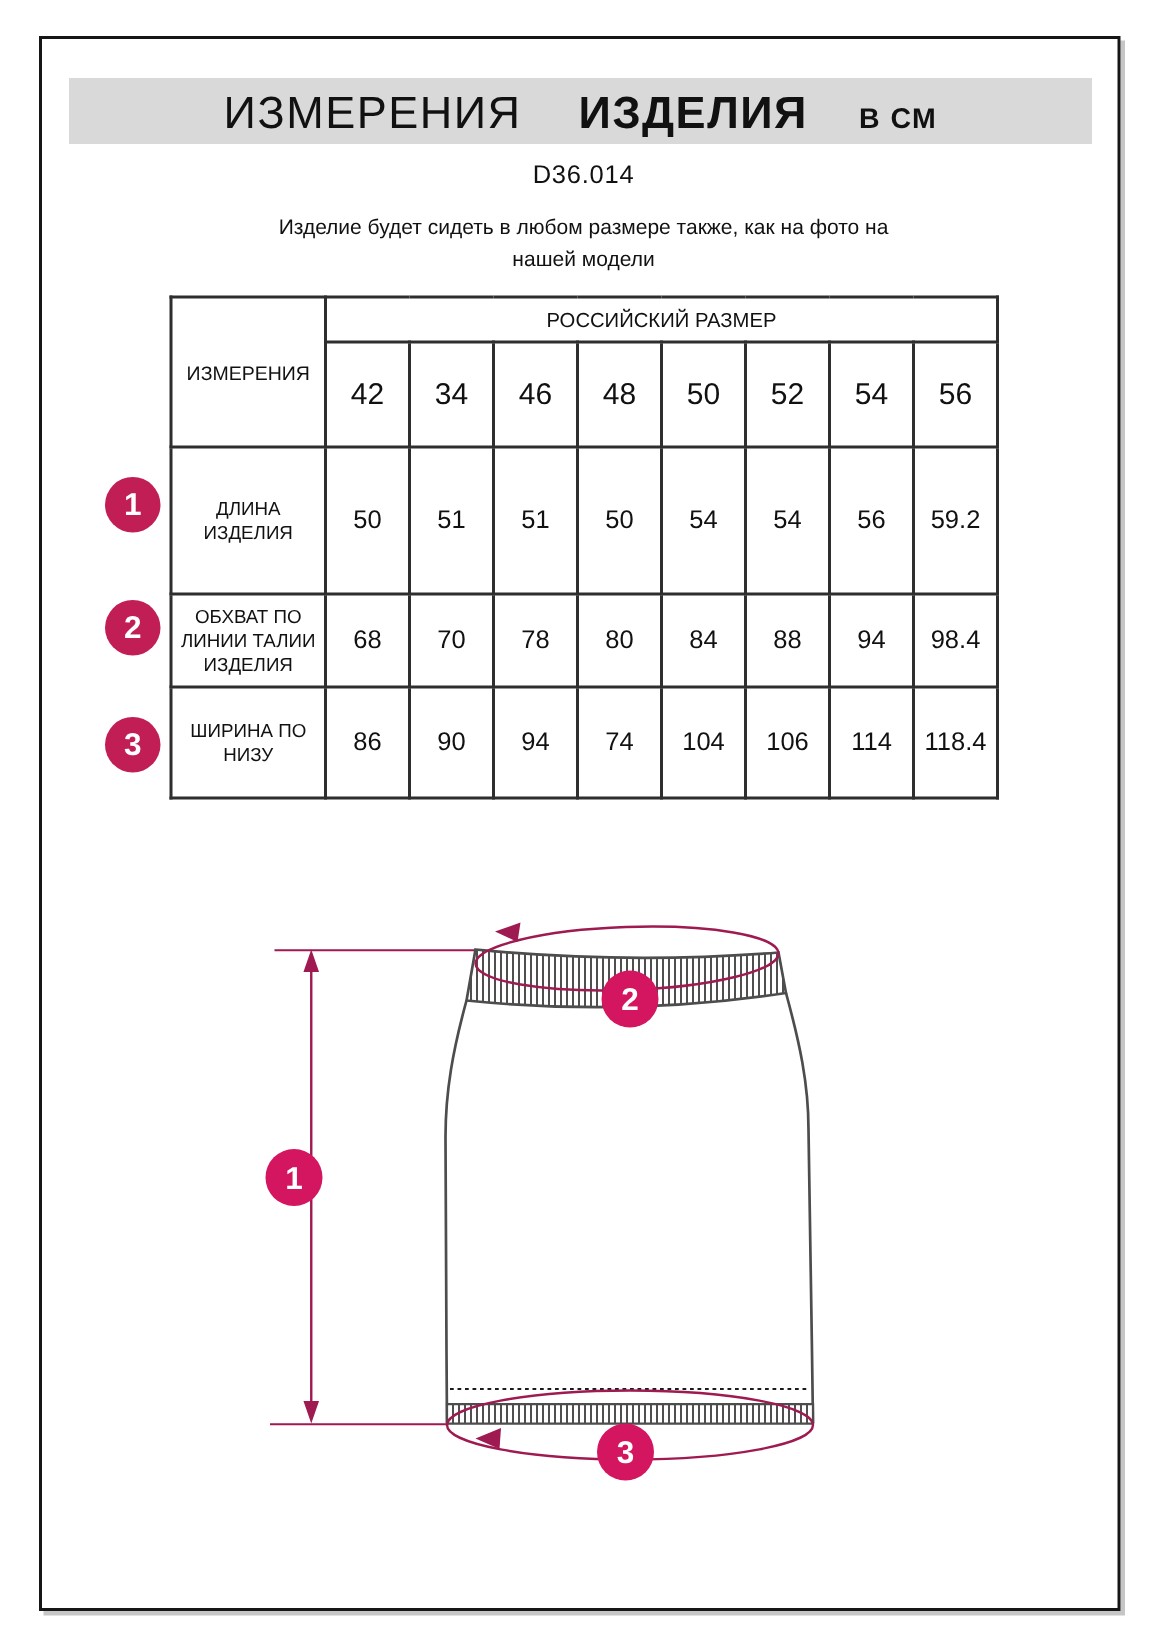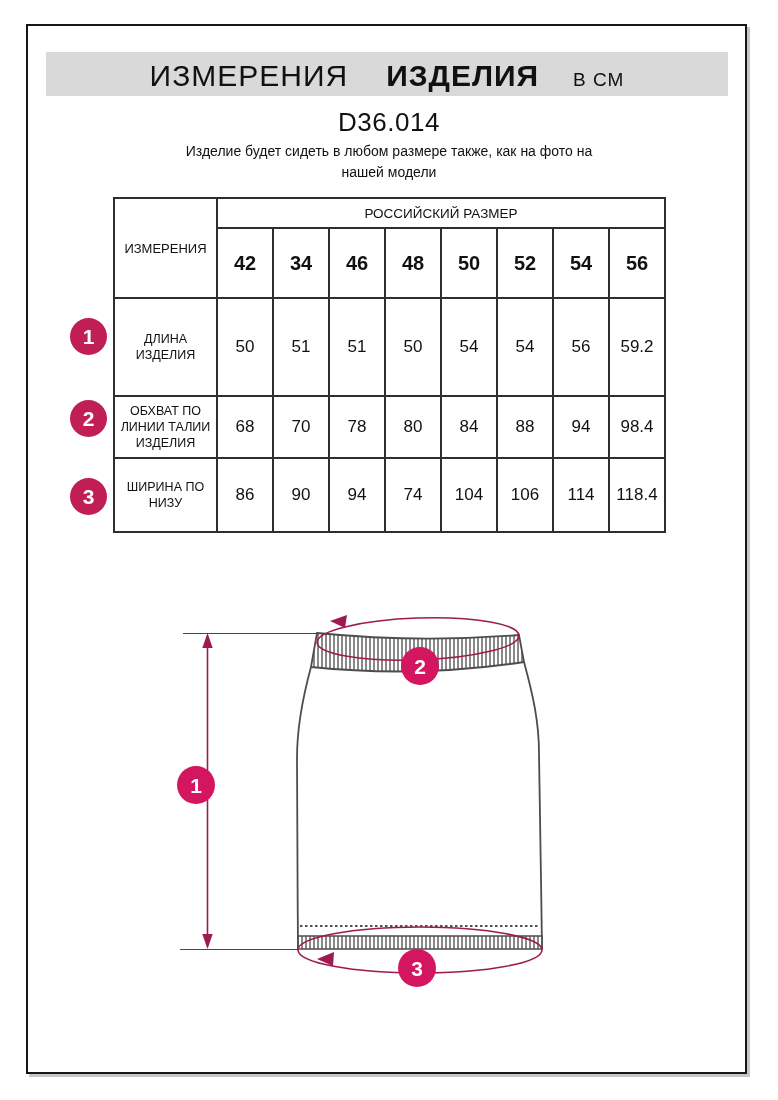--- a/index.html
+++ b/index.html
@@ -11,38 +11,38 @@
     position:absolute;left:26px;top:24px;width:717px;height:1046px;
     border:2px solid #161616;background:#fff;box-shadow:3px 3px 0 #c6c6c6;
   }
   .header-bar{
     position:absolute;left:46px;top:52px;width:682px;height:44px;
     background:#d9d9d9;display:flex;justify-content:center;align-items:baseline;
     padding-top:0;box-sizing:border-box;
   }
   .header-bar .t-reg{font-size:30px;font-weight:400;letter-spacing:1px;margin-top:7px;}
   .header-bar .t-bold{font-size:30px;font-weight:700;letter-spacing:1px;margin-left:38px;}
-  .header-bar .t-units{font-size:19px;font-weight:400;letter-spacing:1px;margin-left:34px;}
+  .header-bar .t-units{font-size:19px;font-weight:700;letter-spacing:1px;margin-left:34px;}
   .product-code{
     position:absolute;left:0;top:107px;width:778px;text-align:center;
-    font-size:26px;letter-spacing:0.5px;
+    font-size:17px;letter-spacing:0.5px;
   }
   .subtitle{
     position:absolute;left:89px;top:141px;width:600px;text-align:center;
     font-size:14px;line-height:21px;white-space:pre-line;
   }
   .size-table{
     position:absolute;left:113px;top:197px;border-collapse:collapse;table-layout:fixed;
   }
   .size-table td,.size-table th{
     border:2px solid #2e2e2e;text-align:center;vertical-align:middle;padding:0;
   }
   .size-table .measure-head{font-size:13px;font-weight:400;}
   .size-table .group-head{font-size:13.5px;font-weight:400;height:28px;margin-top:32px;}
-  .size-table .size-cell{font-size:20px;font-weight:700;height:68px;}
+  .size-table .size-cell{font-size:20px;font-weight:400;height:68px;}
   .size-table .label-cell{
     font-size:12.5px;font-weight:400;white-space:pre-line;line-height:1.3;
   }
   .size-table .value-cell{font-size:17px;font-weight:400;}
   .row-1{height:98px;} .row-2{height:62px;} .row-3{height:74px;}
   .badge{
     position:absolute;width:37px;height:37px;border-radius:50%;
     background:#c21e56;color:#fff;display:flex;align-items:center;justify-content:center;
     font-size:21px;font-weight:700;
   }

